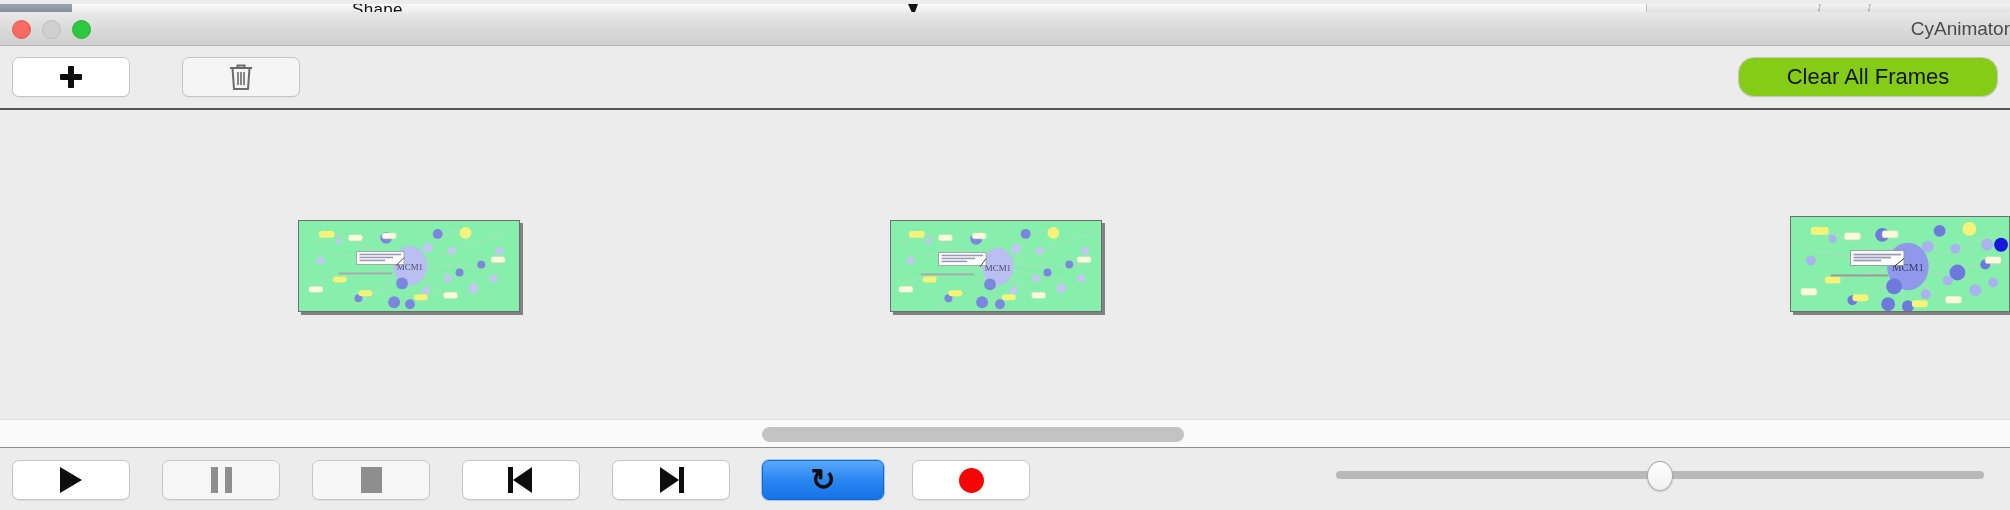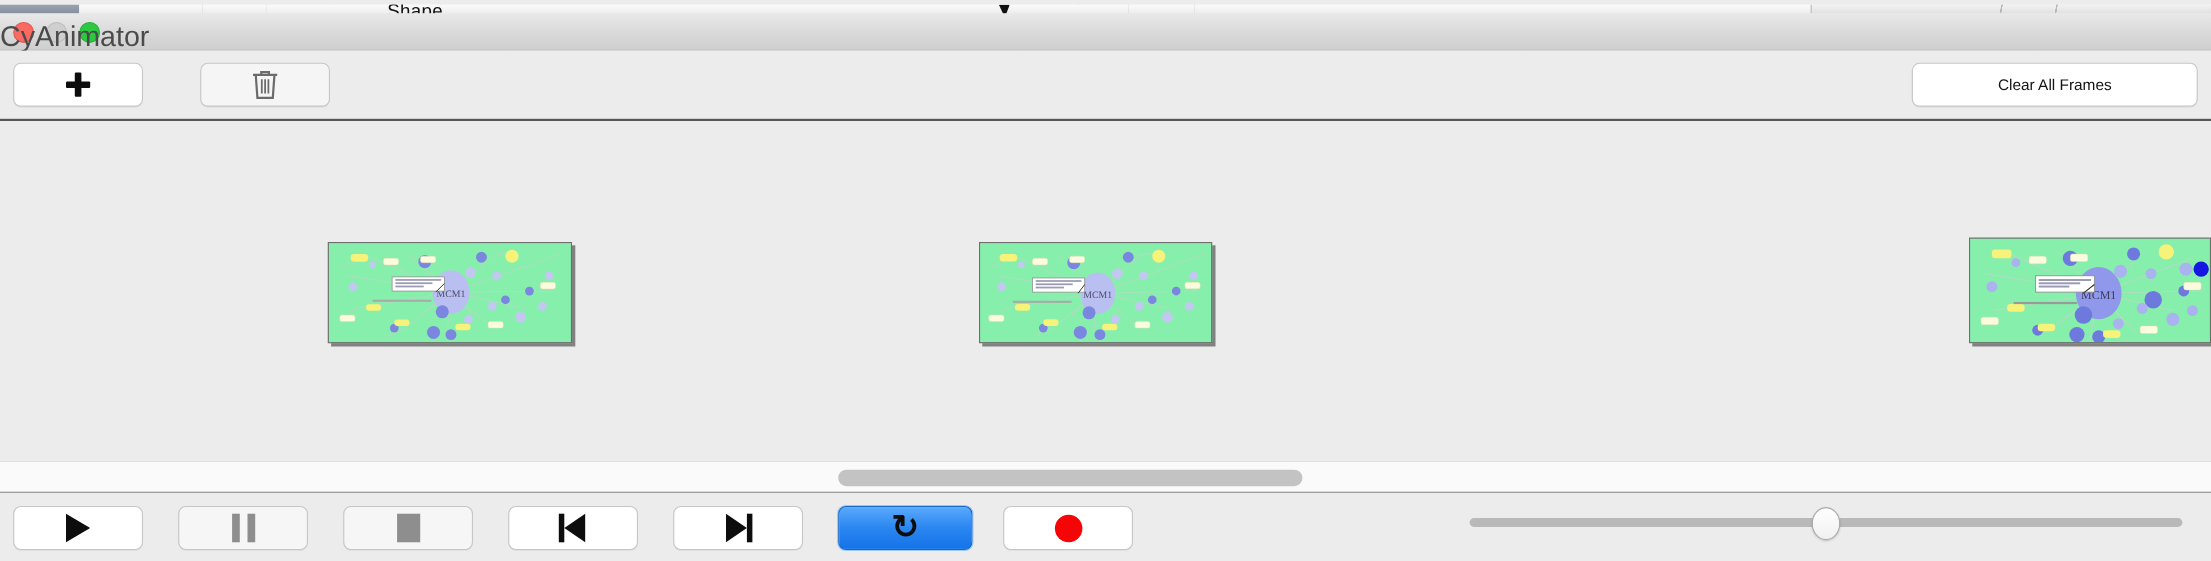--- a/index.html
+++ b/index.html
@@ -54,22 +54,22 @@
   
   .titlebar {
     position: absolute; left: 0; top: 12px;
     width: 2010px; height: 34px;
     background: linear-gradient(180deg,#e9e9e9 0%, #d9d9d9 55%, #cfcfcf 100%);
     border-bottom: 1px solid #b4b4b4;
     box-sizing: border-box;
   }
   .title-text {
     position: absolute; left: 0; right: 0; top: 6px;
-    text-align: left;
-    font-size: 26px;
+    text-align: right;
+    font-size: 19px;
     color: #4b4b4b;
   }
   .traffic {
     position: absolute; left: 12px; top: 8px;
     display: flex; gap: 11px; align-items: center;
   }
   .dot { width: 19px; height: 19px; border-radius: 50%; box-sizing: border-box; }
   .dot.red    { background: #fb6a62; border: 1px solid #e4564e; }
   .dot.yellow { background: #cfcfcf; border: 1px solid #bdbdbd; }
   .dot.green  { background: #2bc940; border: 1px solid #27b138; }
@@ -90,21 +90,21 @@
     box-sizing: border-box;
     box-shadow: 0 1px 0 rgba(0,0,0,.05);
   }
   .tbtn.white   { background: #ffffff; }
   .tbtn.greyish { background: #f5f5f5; }
 
   .btn-add   { left: 12px;  top: 11px; width: 118px; height: 40px; }
   .btn-trash { left: 182px; top: 11px; width: 118px; height: 40px; }
   .btn-clear {
     right: 12px; top: 11px; width: 260px; height: 40px;
-    background: #ffffff; font-size: 14px; color: #141414;
+    background: #84cc16; font-size: 22px; color: #141414; border-radius: 16px;
   }
 
   .plus-icon { position: relative; width: 24px; height: 24px; }
   .plus-icon::before, .plus-icon::after {
     content: ""; position: absolute; background: #0d0d0d; border-radius: 1px;
   }
   .plus-icon::before { left: 9px; top: 1px; width: 6px; height: 22px; }
   .plus-icon::after  { left: 1px; top: 9px; width: 22px; height: 6px; }
 
   

